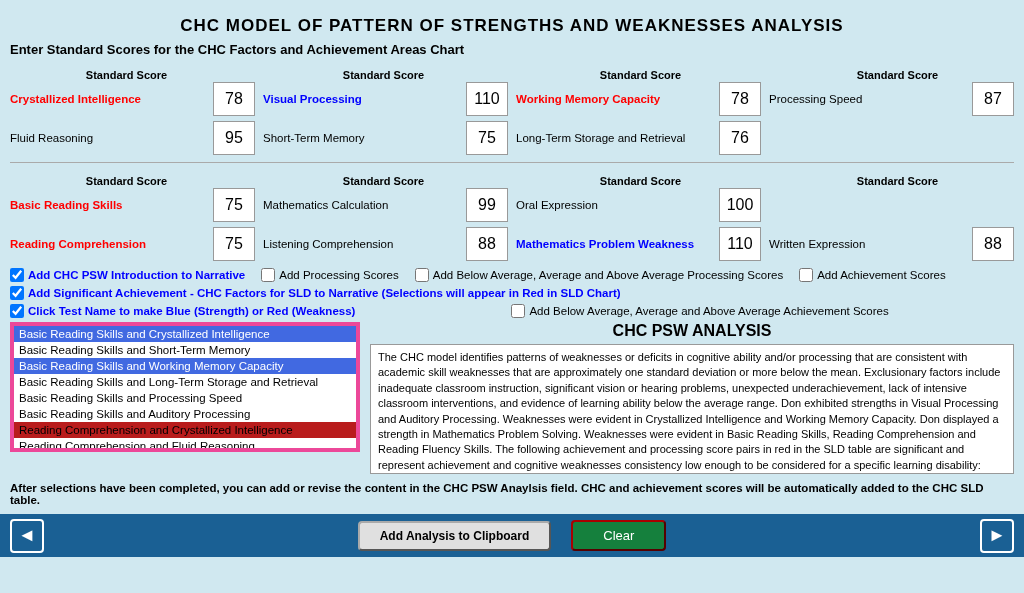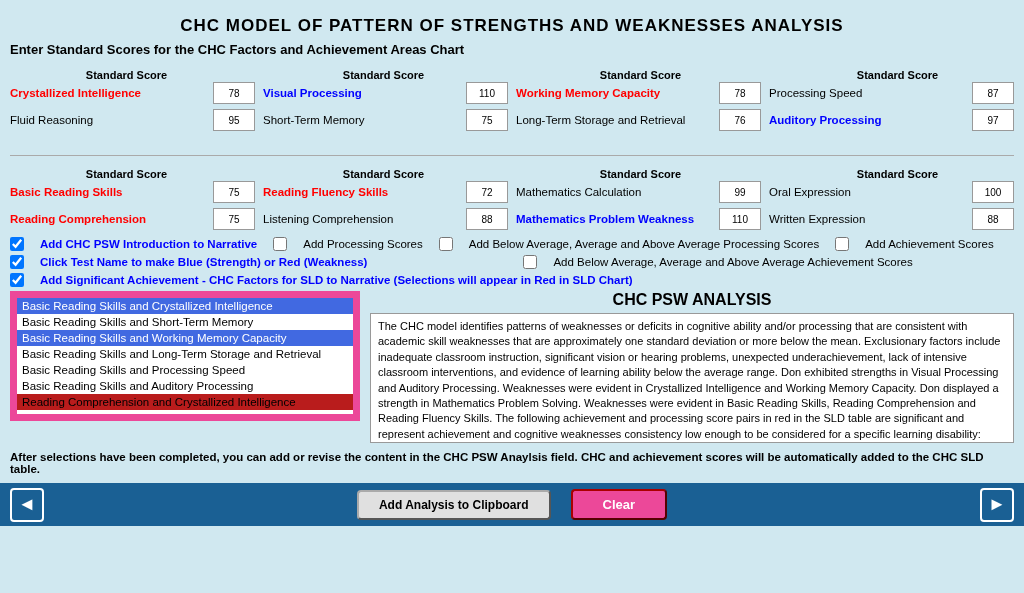--- a/index.html
+++ b/index.html
@@ -33,58 +33,58 @@
       gap: 4px;
     }
     .score-label {
       flex: 1;
       font-size: 11.5px;
     }
     .score-label.red { color: red; font-weight: bold; }
     .score-label.blue { color: blue; font-weight: bold; }
     .score-input {
       width: 42px;
-      height: 22px;
+      height: 34px;
       border: 1px solid #999;
       text-align: center;
-      font-size: 10px;
+      font-size: 16px;
       background: white;
     }
     .divider-h {
       border: none;
       border-top: 1px solid #aaa;
       margin: 4px 0;
     }
     .checkboxes-row {
       display: flex;
       align-items: center;
       gap: 16px;
       margin: 4px 0;
       flex-wrap: wrap;
     }
     .checkbox-item {
       display: flex;
       align-items: center;
-      gap: 16px;
+      gap: 4px;
       font-size: 11.5px;
       justify-content: space-between;
     }
     .checkbox-item.blue-text { color: blue; font-weight: bold; }
     .checkbox-item input[type=checkbox] {
       width: 14px; height: 14px;
     }
     .list-and-analysis {
       display: flex;
       gap: 10px;
       margin-top: 4px;
     }
     .list-box {
       width: 350px;
       min-width: 350px;
-      border: 7px solid #ec4899;
+      border: 4px solid #ec4899;
       background: white;
       height: 130px;
       overflow-y: auto;
     }
     .list-item {
       padding: 2px 5px;
       font-size: 11.5px;
       cursor: pointer;
     }
     .list-item.selected-blue {
@@ -150,26 +150,26 @@
     .add-btn {
       background: #e0e0e0;
       border: 2px outset #aaa;
       border-radius: 4px;
       padding: 6px 20px;
       font-size: 12px;
       font-weight: bold;
       cursor: pointer;
     }
     .clear-btn {
-      background: #ec4899;
+      background: #15803d;
       border: 2px outset #a00;
       border-radius: 4px;
       padding: 6px 30px;
       font-size: 13px;
-      font-weight: bold;
+      font-weight: normal;
       color: white;
       cursor: pointer;
     }
     .four-col-grid {
       display: grid;
       grid-template-columns: 1fr 1fr 1fr 1fr;
       gap: 0 8px;
     }
     .col-header-row {
       display: grid;
@@ -210,56 +210,48 @@
     <div class="score-row">
       <span class="score-label red">Working Memory Capacity</span>
       <input class="score-input" type="text" value="78" style="">
     </div>
     <div class="score-row">
       <span class="score-label">Processing Speed</span>
       <input class="score-input" type="text" value="87" style="">
     </div>
   </div>
 
-  <div class="four-col-grid" style="margin-bottom:21px;">
+  <div class="four-col-grid" style="margin-bottom:4px;">
     <div class="score-row">
       <span class="score-label">Fluid Reasoning</span>
       <input class="score-input" type="text" value="95" style="">
     </div>
     <div class="score-row">
       <span class="score-label">Short-Term Memory</span>
       <input class="score-input" type="text" value="75" style="">
     </div>
     <div class="score-row">
       <span class="score-label">Long-Term Storage and Retrieval</span>
       <input class="score-input" type="text" value="76" style="">
     </div>
-    <div class="score-row">
-      <span class="score-label blue">Auditory Processing</span>
-      <input class="score-input" type="text" value="97" style="">
-    </div>
   </div>
 
   <hr class="divider-h">
 
   <div class="col-header-row">
     <div class="col-h">Standard Score</div>
     <div class="col-h">Standard Score</div>
     <div class="col-h">Standard Score</div>
     <div class="col-h">Standard Score</div>
   </div>
 
   <div class="four-col-grid" style="margin-bottom:2px;">
     <div class="score-row">
       <span class="score-label red">Basic Reading Skills</span>
       <input class="score-input" type="text" value="75" style="">
-    </div>
-    <div class="score-row">
-      <span class="score-label red">Reading Fluency Skills</span>
-      <input class="score-input" type="text" value="72" style="">
     </div>
     <div class="score-row">
       <span class="score-label">Mathematics Calculation</span>
       <input class="score-input" type="text" value="99" style="">
     </div>
     <div class="score-row">
       <span class="score-label">Oral Expression</span>
       <input class="score-input" type="text" value="100" style="">
     </div>
   </div>
@@ -298,32 +290,32 @@
     </label>
     <label class="checkbox-item">
       <input type="checkbox" style="">
       <span>Add Achievement Scores</span>
     </label>
   </div>
 
   <div class="checkboxes-row">
     <label class="checkbox-item blue-text">
       <input type="checkbox" checked="" style="">
+      <span>Add Significant Achievement - CHC Factors for SLD to Narrative (Selections will appear in Red in SLD Chart)</span>
+    </label>
+  </div>
+
+  <div class="checkboxes-row">
+    <label class="checkbox-item blue-text">
+      <input type="checkbox" checked="" style="">
       <span>Click Test Name to make Blue (Strength) or Red (Weakness)</span>
     </label>
     <label class="checkbox-item" style="margin-left: 140px;">
       <input type="checkbox" style="">
       <span>Add Below Average, Average and Above Average Achievement Scores</span>
-    </label>
-  </div>
-
-  <div class="checkboxes-row">
-    <label class="checkbox-item blue-text">
-      <input type="checkbox" checked="" style="">
-      <span>Add Significant Achievement - CHC Factors for SLD to Narrative (Selections will appear in Red in SLD Chart)</span>
     </label>
   </div>
 
   <div class="list-and-analysis">
     <div class="list-box">
       <div class="list-item selected-blue">Basic Reading Skills and Crystallized Intelligence</div>
       <div class="list-item">Basic Reading Skills and Short-Term Memory</div>
       <div class="list-item selected-blue">Basic Reading Skills and Working Memory Capacity</div>
       <div class="list-item">Basic Reading Skills and Long-Term Storage and Retrieval</div>
       <div class="list-item">Basic Reading Skills and Processing Speed</div>

